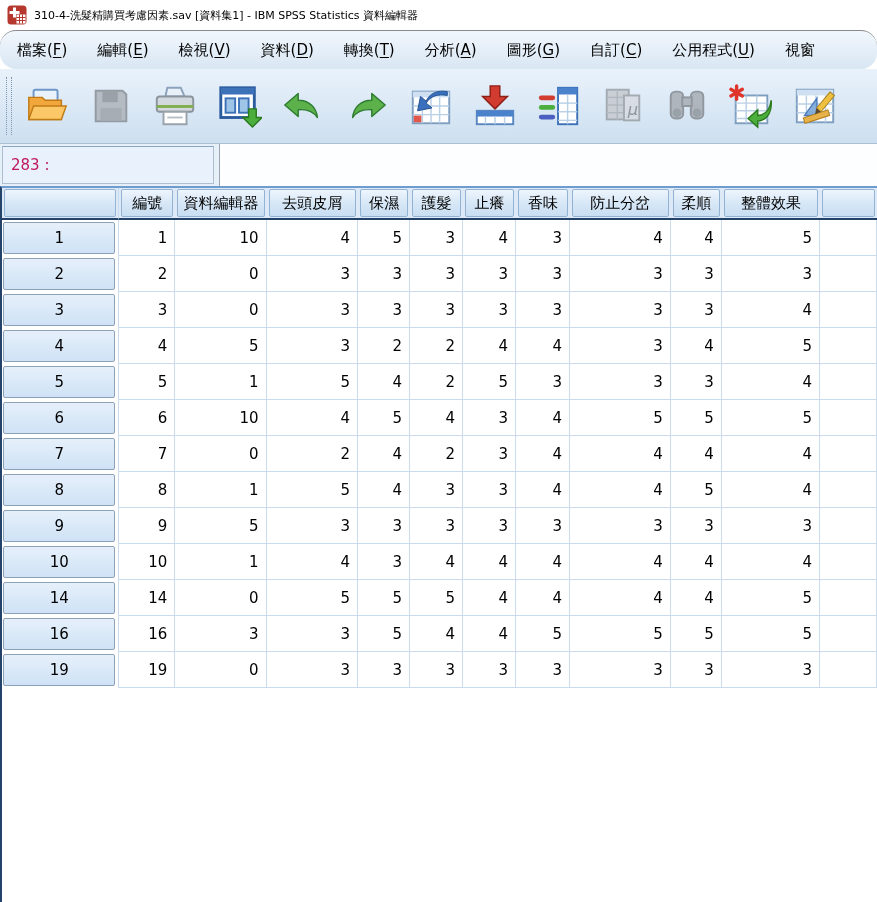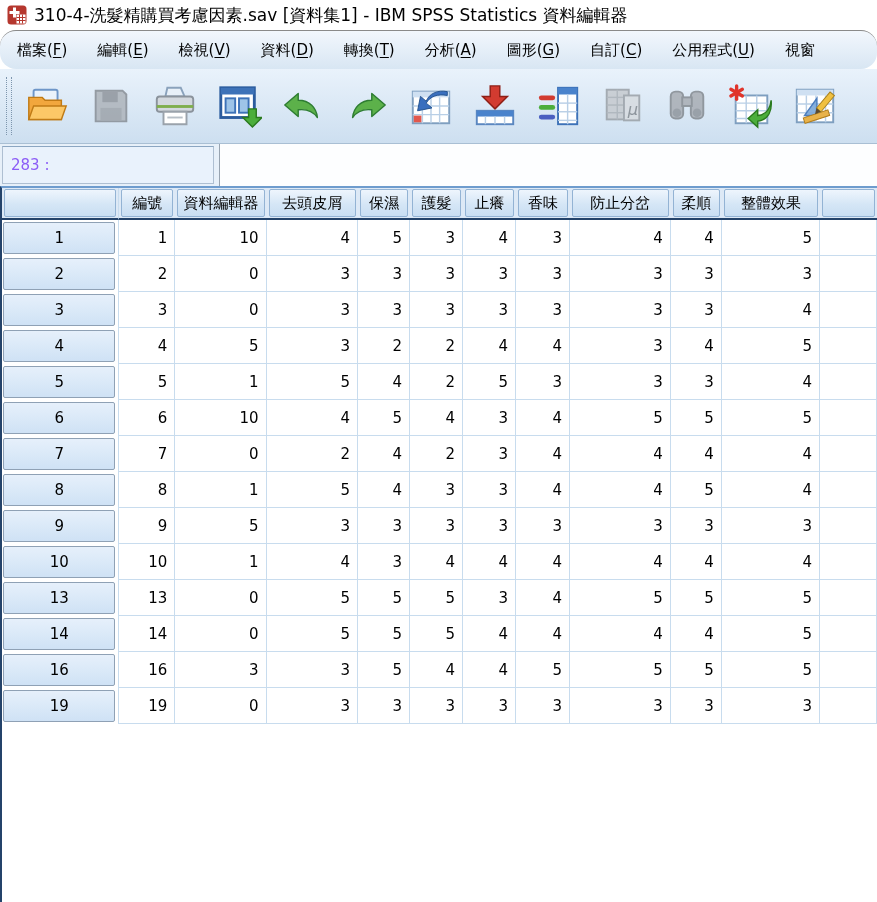--- a/index.html
+++ b/index.html
@@ -1,38 +1,38 @@
 <!DOCTYPE html>
 <html><head>
 <meta charset="utf-8">
 <style>
   html,body{margin:0;padding:0;}
   .app{position:relative;width:877px;height:902px;overflow:hidden;background:#fff;
        font-family:"DejaVu Sans","Liberation Sans",sans-serif;-webkit-font-smoothing:antialiased;}
   
   .titlebar{height:30px;display:flex;align-items:center;gap:7px;padding-left:7px;background:#fff;box-sizing:border-box;}
-  .titlebar .title{font-size:17px;color:#000;white-space:nowrap;}
+  .titlebar .title{font-size:11px;color:#000;white-space:nowrap;}
   .appicon{width:20px;height:20px;flex:0 0 auto;}
   
   .menubar{height:38px;border-top:1px solid #8a8a8a;background:linear-gradient(#f2f7fd,#d8e6f3);
            display:flex;align-items:stretch;padding-left:2px;overflow:hidden;border-radius:16px;}
   .menu-item{font-size:15px;padding:0 15px;display:flex;align-items:center;color:#000;white-space:nowrap;cursor:default;}
   .menu-item u{text-underline-offset:2px;}
   
   .toolbar{height:75px;background:linear-gradient(#e9f2fb,#cddfF0);border-bottom:1px solid #a9bfd4;
            display:flex;align-items:center;padding-left:6px;box-sizing:border-box;overflow:hidden;}
   .tb-handle{width:4px;height:58px;border-left:1px dotted #7d95ad;border-right:1px dotted #7d95ad;margin-right:9px;flex:0 0 auto;}
   .tool{width:52px;height:58px;display:flex;align-items:center;justify-content:center;margin-right:12px;flex:0 0 auto;}
   .tool svg{width:46px;height:46px;display:block;}
   .tool.disabled svg{opacity:.85;}
   
   .cellrefbar{height:43px;background:#e7f0f9;position:relative;box-sizing:border-box;}
   .cr-label{position:absolute;left:2px;top:2px;width:212px;height:38px;background:#e9f2fc;
             border:1px solid #aebfd2;border-top-color:#8ba6c2;font-size:15px;line-height:36px;
-            padding-left:8px;color:#8b5cf6;box-sizing:border-box;}
+            padding-left:8px;color:#be185d;box-sizing:border-box;}
   .cr-input{position:absolute;left:219px;top:0;width:658px;height:43px;background:#fdfeff;
             border:none;border-left:1px solid #97a3b0;box-sizing:border-box;font:inherit;font-size:15px;padding:0 6px;outline:none;}
   
   .datagrid{position:absolute;left:0;top:186px;width:877px;height:716px;overflow:hidden;
             border-top:2px solid #6e9cce;border-left:2px solid #24436a;box-sizing:border-box;background:#fff;}
   table.grid{border-collapse:separate;border-spacing:0;table-layout:fixed;}
   .grid th,.grid td{padding:0;box-sizing:border-box;}
   .grid thead th{height:30px;background:#dde9f6;border-bottom:2px solid #24436a;}
   .hbtn{height:26px;margin:1px 2px;background:linear-gradient(#eef5fd,#d5e6f6 55%,#c9def2);
         border:1px solid #93b3d4;border-radius:2px;font-size:15px;font-weight:400;
@@ -447,36 +447,20 @@
             <td class="cell">4</td>
             <td class="cell">4</td>
             <td class="cell">4</td>
             <td class="cell">4</td>
             <td class="cell">4</td>
             <td class="cell">4</td>
             <td class="cell"></td>
           </tr>
           <tr>
             <td class="rowhdr">
-              <div class="rbtn">13</div>
-            </td>
-            <td class="cell c0">13</td>
-            <td class="cell">0</td>
-            <td class="cell">5</td>
-            <td class="cell">5</td>
-            <td class="cell">5</td>
-            <td class="cell">3</td>
-            <td class="cell">4</td>
-            <td class="cell">5</td>
-            <td class="cell">5</td>
-            <td class="cell">5</td>
-            <td class="cell"></td>
-          </tr>
-          <tr>
-            <td class="rowhdr">
               <div class="rbtn">14</div>
             </td>
             <td class="cell c0">14</td>
             <td class="cell">0</td>
             <td class="cell">5</td>
             <td class="cell">5</td>
             <td class="cell">5</td>
             <td class="cell">4</td>
             <td class="cell">4</td>
             <td class="cell">4</td>

